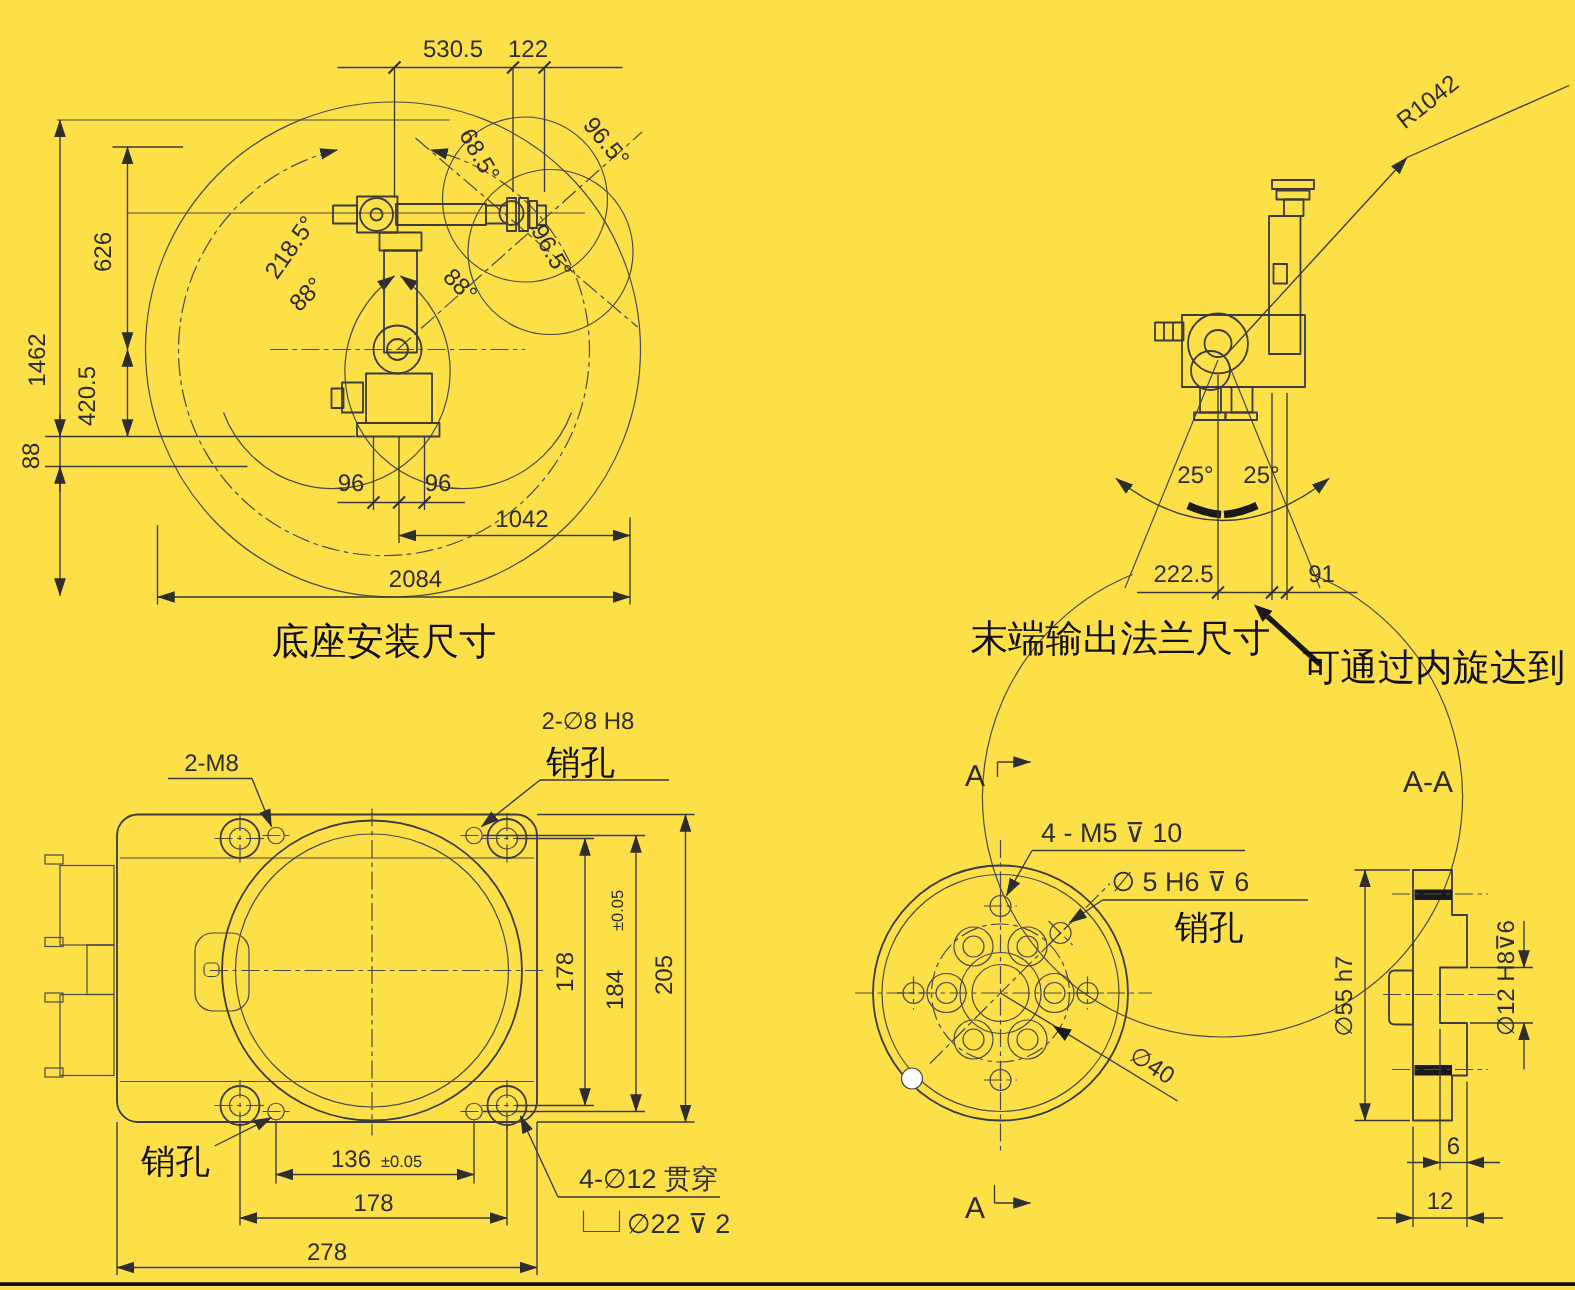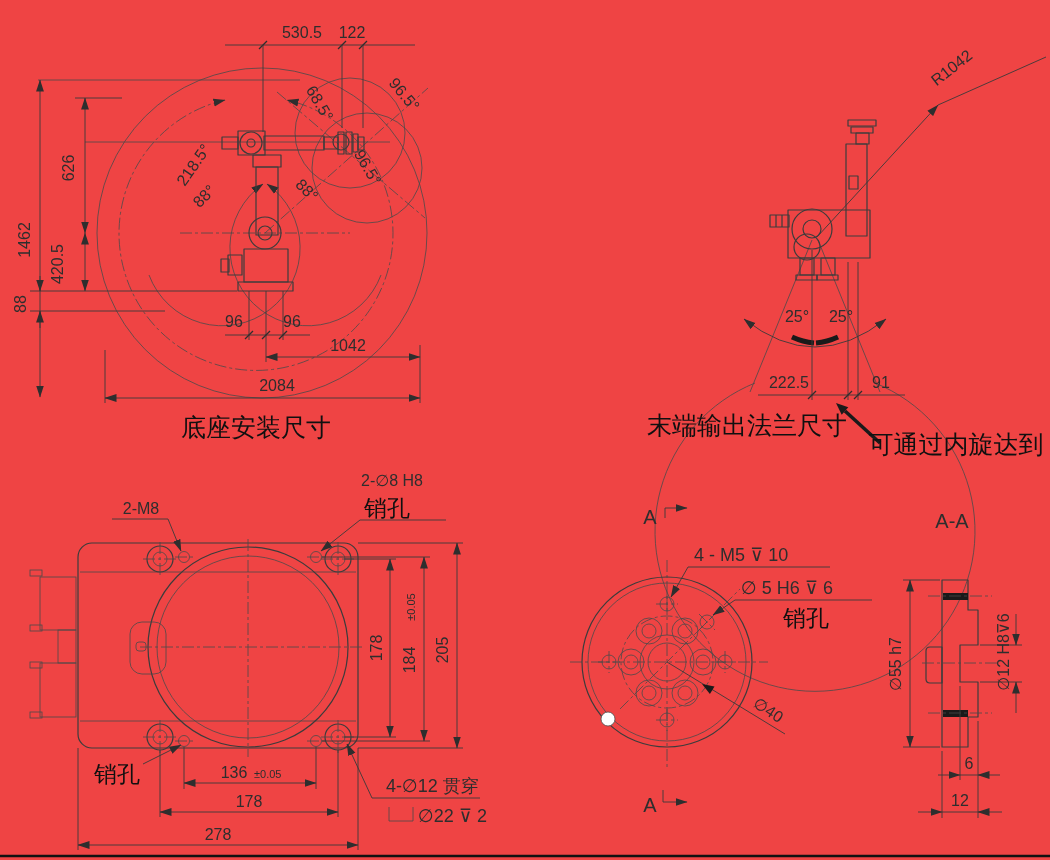--- a/index.html
+++ b/index.html
@@ -1,16 +1,16 @@
 <!DOCTYPE html>
 <html><head>
 <meta charset="utf-8">
 <style>
   html,body{margin:0;padding:0;background:#fff;}
-  #stage{position:relative;width:1050px;height:860px;background:#ef4444;overflow:hidden;}
+  #stage{position:relative;width:1050px;height:860px;background:#fde047;overflow:hidden;}
   svg{position:absolute;left:0;top:0;}
   svg text{font-family:"Liberation Sans","DejaVu Sans",sans-serif;fill:#2e2e2e;}
   .dt{font-size:16px;}
   .dts{font-size:11px;}
   .cjk{font-size:25px;fill:#101010;}
   .cjks{font-size:23px;fill:#101010;}
   .ttl{font-size:20px;}
   .s1{stroke:#3c3c3c;stroke-width:1.2;fill:none;stroke-linejoin:round;}
   .s0{stroke:#4a4a4a;stroke-width:0.8;fill:none;}
   .dl{stroke:#3a3a3a;stroke-width:0.9;fill:none;}

